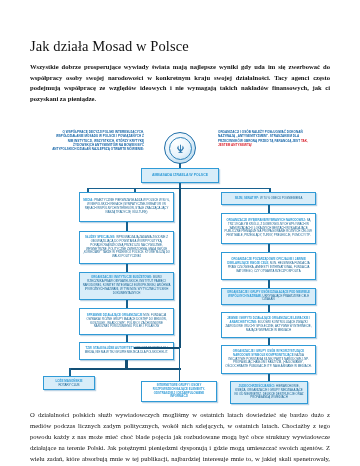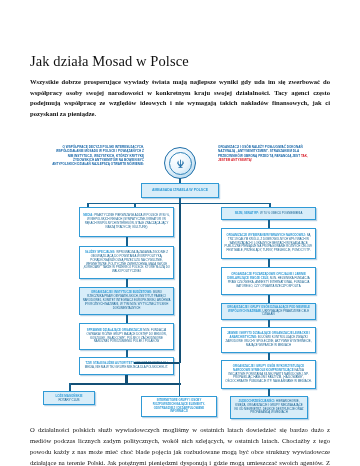--- a/index.html
+++ b/index.html
@@ -3,21 +3,21 @@
 <meta charset="utf-8">
 <style>
   html,body{margin:0;padding:0;background:#ffffff;}
   body{width:360px;height:466px;overflow:hidden;
        font-family:"Liberation Serif",serif;color:#1a1a1a;}
   .page{position:relative;width:360px;height:466px;box-sizing:border-box;
         padding:0 30px;}
 
   
   .title{font-family:"Liberation Serif",serif;font-size:14.5px;font-weight:400;
-         letter-spacing:.1px;margin:53px 0 0 0;color:#111;}
+         letter-spacing:.1px;margin:38px 0 0 0;color:#111;}
   .lede{font-family:"Liberation Serif",serif;font-size:6.6px;font-weight:700;
         line-height:1.62;text-align:justify;margin:7px 0 0 0;color:#111;}
   .outro{font-family:"Liberation Serif",serif;font-size:6.6px;
          line-height:1.66;text-align:justify;margin:0;color:#111;
          position:absolute;left:30px;right:30px;top:372px;}
 
   
   .diagram{position:absolute;left:30px;top:92px;width:300px;height:272px;}
 
   .hdr{position:absolute;top:0;width:100%;height:34px;}

